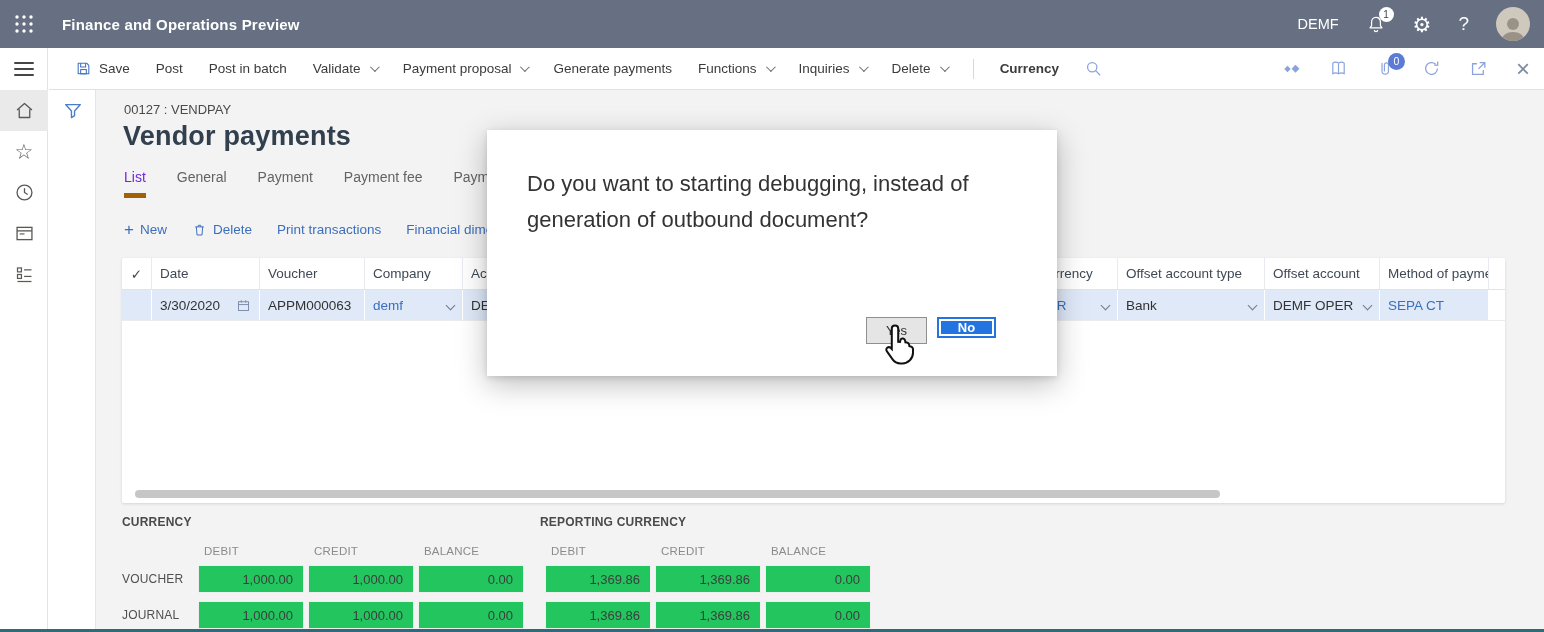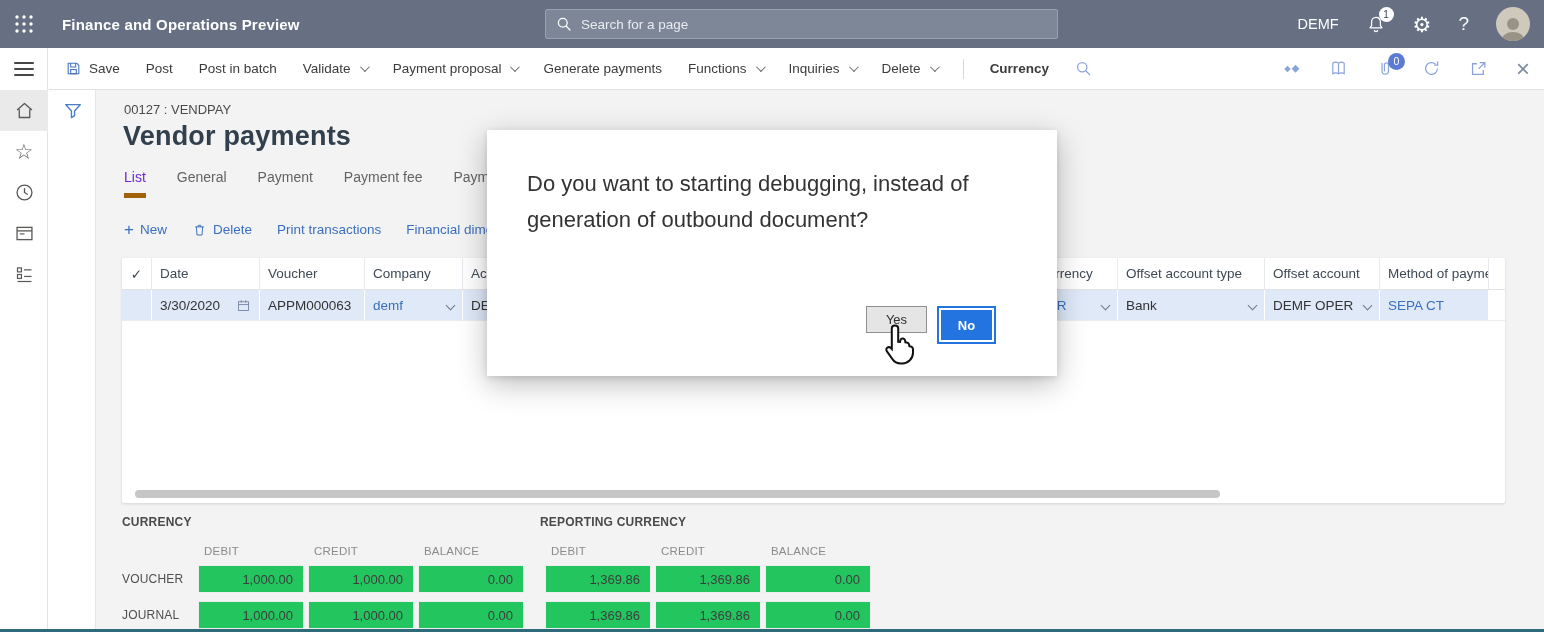--- a/index.html
+++ b/index.html
@@ -32,21 +32,21 @@
   .leftrail { position:absolute; left:0; top:48px; width:48px; height:584px; background:#fff; border-right:1px solid #e3e3e3; z-index:3; }
   .rail-item { width:48px; height:41px; display:flex; align-items:center; justify-content:center; cursor:pointer; color:#5b5957; }
   .rail-item.hamb { height:42px; }
   .rail-item.active { background:#eaeaea; }
   .hamburger { width:20px; display:flex; flex-direction:column; gap:4px; }
   .hamburger i { height:2px; background:#484644; border-radius:1px; }
   .star-glyph { font-size:21px; color:#5b5957; }
 
   
   .actionbar { position:absolute; left:49px; top:48px; width:1495px; height:42px; background:#fff;
-               border-bottom:1px solid #e1e1e1; display:flex; align-items:center; padding:0 14px 0 16px; z-index:4;text-align:right; }
+               border-bottom:1px solid #e1e1e1; display:flex; align-items:center; padding:0 14px 0 26px; z-index:4;text-align:right; }
   .ab-left { display:flex; align-items:center; gap:26px; font-size:13.5px; color:#3b3b3b; white-space:nowrap; }
   .ab-item { display:flex; align-items:center; gap:7px; cursor:pointer; }
   .ab-sep { width:1px; height:20px; background:#d8d8d8; }
   .ab-options { font-weight:700; }
   .chev { display:inline-block; width:7px; height:7px; border-right:1.4px solid #6d6d6d; border-bottom:1.4px solid #6d6d6d;
           transform:rotate(45deg) translateY(-2px); margin-left:2px; }
   .ab-right { margin-left:auto; display:flex; align-items:center; gap:28px; color:var(--icon-blue); }
   .ab-right .iconbtn { color:var(--icon-blue); }
   .clip-badge { position:absolute; top:-6px; right:-11px; min-width:17px; height:17px; border-radius:50%;
                 background:#5b7bd5; color:#fff; font-size:10.5px; display:flex; align-items:center; justify-content:center; }
@@ -103,21 +103,21 @@
   .sum-box { position:absolute; width:106px; height:28px; background:#22c55e; border:1px solid #efeeee;
              display:flex; align-items:center; justify-content:flex-end; padding-right:10px; font-size:13px; color:#3d3d3d; }
 
   
   .dialog { position:absolute; left:487px; top:130px; width:570px; height:246px; background:#fff; z-index:20;
             box-shadow:0 8px 28px rgba(0,0,0,.26), 0 2px 6px rgba(0,0,0,.12); }
   .dlg-msg { position:absolute; left:40px; top:36px; width:462px; font-size:22px; line-height:36px; color:#333; }
   .dlg-buttons { position:absolute; right:61px; bottom:32px; display:flex; gap:10px; }
   .btn { font-family:"Liberation Sans","DejaVu Sans",sans-serif; font-size:13px; cursor:pointer; }
   .btn-yes { width:61px; height:27px; background:#e5e5e5; border:1px solid #8f8f8f; color:#2f2f2f; }
-  .btn-no { width:59px; height:38px; background:var(--accent); border:2px solid var(--accent);
+  .btn-no { width:59px; height:21px; background:var(--accent); border:2px solid var(--accent);
             box-shadow:inset 0 0 0 2px #fff; color:#fff; font-weight:700; }
 
   .cursor { position:absolute; left:884px; top:323px; z-index:30; pointer-events:none; }
 
   .bottomline { position:absolute; left:0; bottom:0; width:1544px; height:3px; background:var(--bottom-line); z-index:40; }
 
   svg { display:block; }
 </style>
 </head>
 <body>
@@ -134,27 +134,20 @@
           <circle cx="4" cy="11" r="1.7"></circle>
             <circle cx="11" cy="11" r="1.7"></circle>
             <circle cx="18" cy="11" r="1.7"></circle>
           <circle cx="4" cy="18" r="1.7"></circle>
             <circle cx="11" cy="18" r="1.7"></circle>
             <circle cx="18" cy="18" r="1.7"></circle>
         </g>
       </svg>
     </div>
     <div class="app-title">Finance and Operations Preview</div>
-    <div class="search">
-      <svg width="16" height="16" viewBox="0 0 20 20">
-        <circle cx="8.5" cy="8.5" r="5.5" fill="none" stroke="#fff" stroke-width="1.6"></circle>
-        <line x1="12.8" y1="12.8" x2="17.5" y2="17.5" stroke="#fff" stroke-width="1.6" stroke-linecap="round"></line>
-      </svg>
-      <input placeholder="Search for a page" style="">
-    </div>
     <div class="top-right">
       <span class="company">DEMF</span>
       <span class="iconbtn">
         <svg width="20" height="21" viewBox="0 0 24 24">
           <path d="M12 3.5c-3.2 0-5.3 2.4-5.3 5.5v4.4L4.8 16h14.4l-1.9-2.6V9c0-3.1-2.1-5.5-5.3-5.5z" fill="none" stroke="#fff" stroke-width="1.5" stroke-linejoin="round"></path>
           <path d="M10 18.5a2 2 0 0 0 4 0" fill="none" stroke="#fff" stroke-width="1.5"></path>
         </svg>
         <span class="bell-badge">1</span>
       </span>
       <span class="iconbtn">

